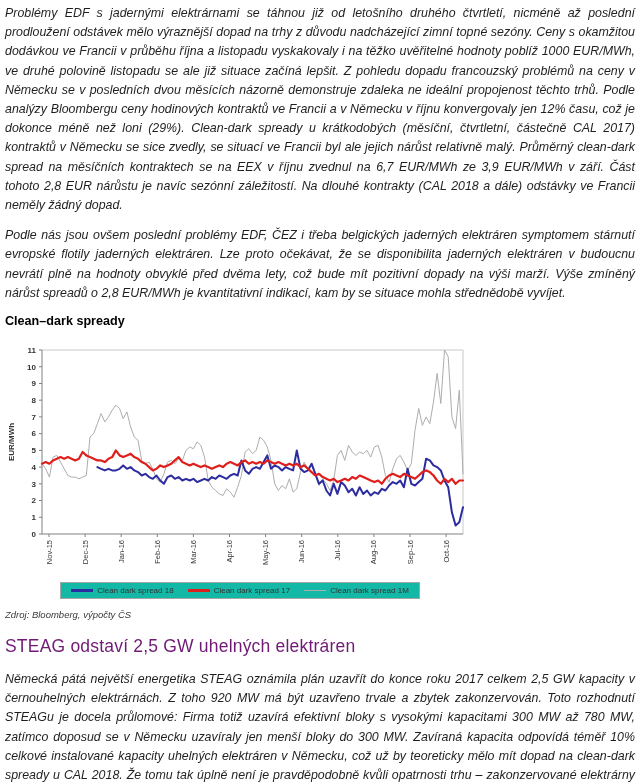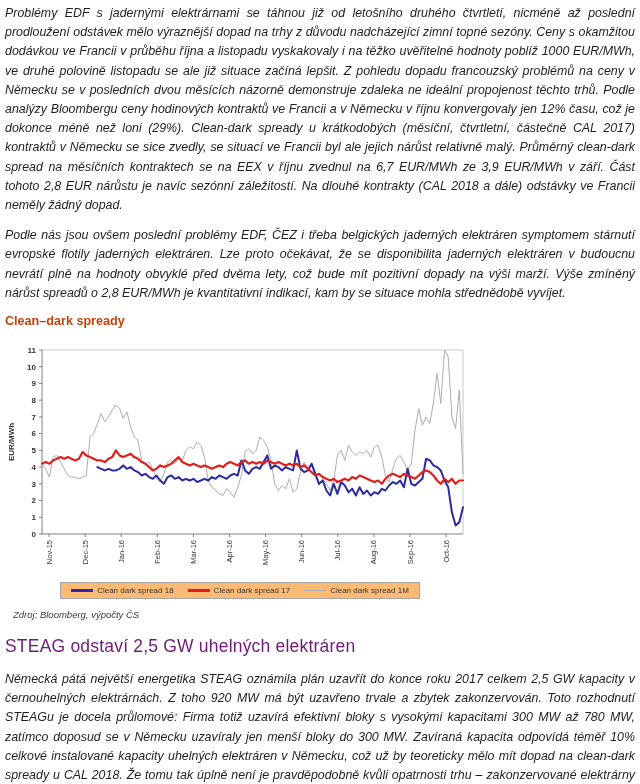--- a/index.html
+++ b/index.html
@@ -8,37 +8,37 @@
     padding:4px 5px 0 5px;
     font-family:"Liberation Sans",sans-serif;
     color:#1f1f1f;
   }
   p.body-text{
     font-size:12.4px;line-height:19.2px;text-align:justify;
     margin:0 0 11px 0;
     font-style:italic;
   }
   .chart-title{
-    font-size:12.6px;font-weight:700;color:#c2410c;
+    font-size:12.6px;font-weight:700;color:#000000;
     margin:4px 0 6px 0;
   }
   .chart-wrap{width:470px;}
   .legend-row{width:470px;text-align:center;margin-top:2px;}
   .legend-box{
     display:inline-flex;align-items:center;gap:14px;
-    border:1px solid #a6a6a6;padding:3px 10px;background:#fdba74;
+    border:1px solid #a6a6a6;padding:3px 10px;background:#14b8a6;
   }
   .legend-item{display:flex;align-items:center;gap:4px;}
   .legend-swatch{width:22px;display:inline-block;}
   .sw-thick{height:3px;}
   .sw-thin{height:1px;}
   .legend-label{font-size:8px;color:#333;white-space:nowrap;}
   .chart-source{
     font-size:9.5px;font-style:italic;color:#3a3a3a;
-    margin:10px 0 0 8px;
+    margin:10px 0 0 0;
   }
   .section-heading{
     font-size:17.5px;font-weight:400;color:#701a75;
     margin:16px 0 13px 0;letter-spacing:0.2px;
   }
   svg text{font-family:"Liberation Sans",sans-serif;}
 </style>
 </head>
 <body>
 

